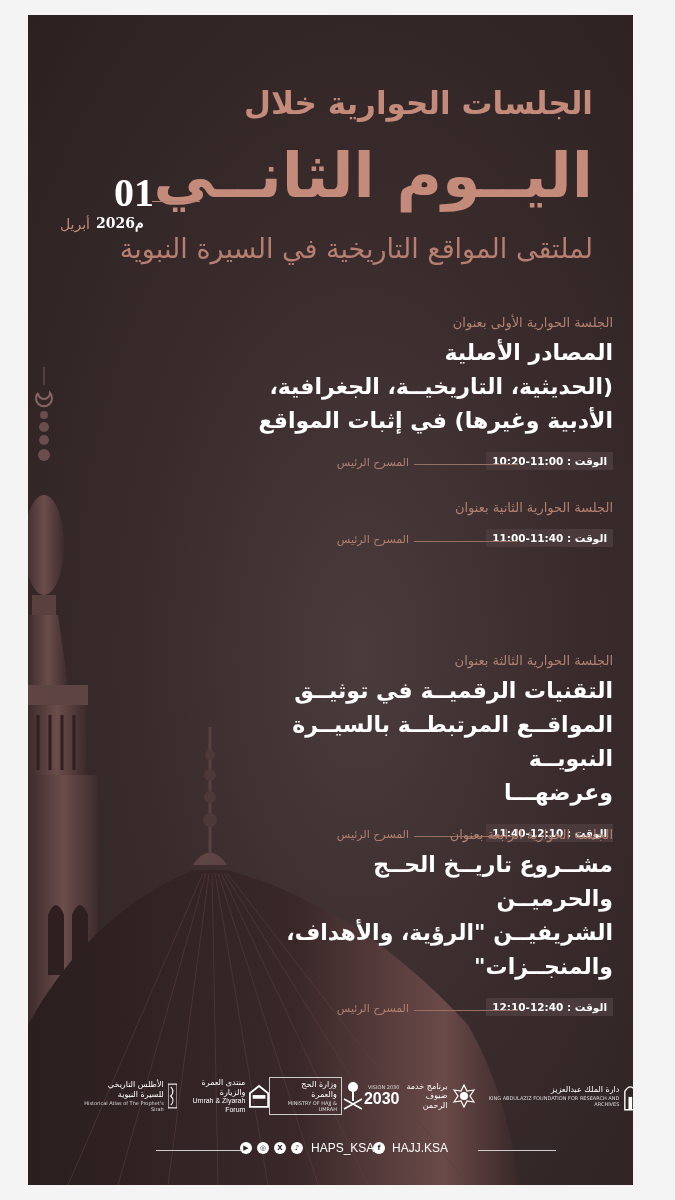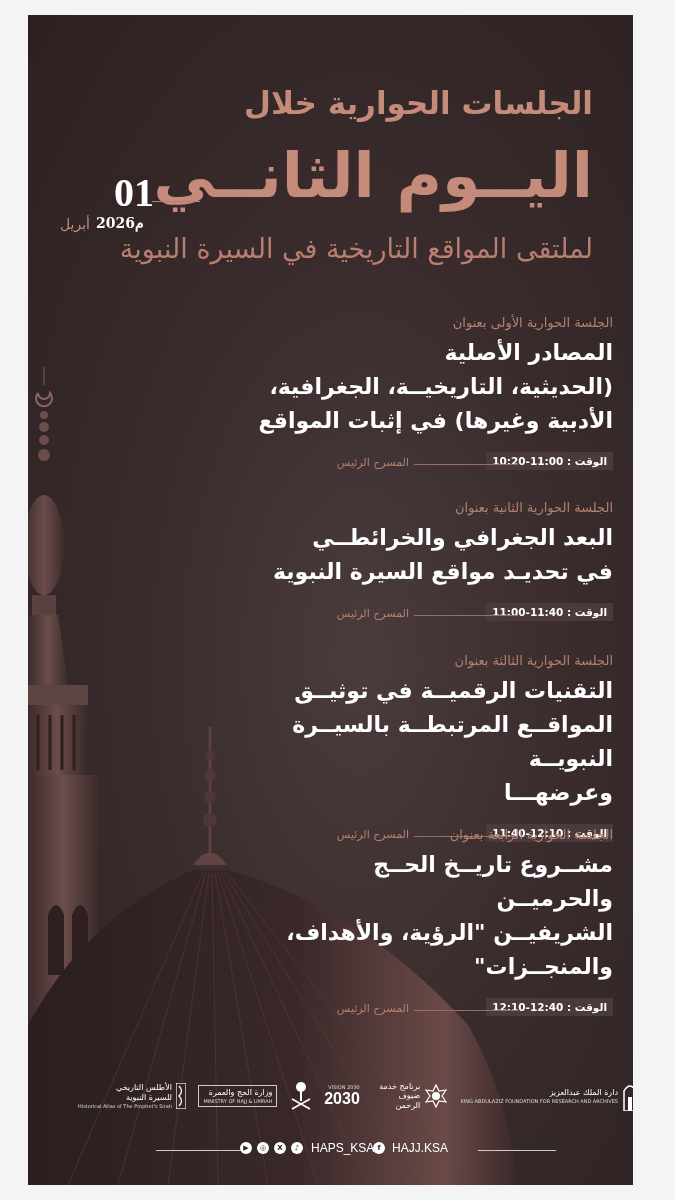--- a/index.html
+++ b/index.html
@@ -162,24 +162,20 @@
     </div>
     <div class="session-meta">
       <span class="time-box">الوقت : 11:00-10:20</span>
       <div class="meta-rule"></div>
       <span class="venue">المسرح الرئيس</span>
     </div>
   </div>
 
   <div class="session" style="top:485px">
     <div class="session-label">الجلسة الحوارية الثانية بعنوان</div>
-    <div class="session-title">
-      <div>البعد الجغرافي والخرائطــي</div>
-      <div>في تحديـد مواقع السيرة النبوية</div>
-    </div>
     <div class="session-meta">
       <span class="time-box">الوقت : 11:40-11:00</span>
       <div class="meta-rule"></div>
       <span class="venue">المسرح الرئيس</span>
     </div>
   </div>
 
   <div class="session" style="top:638px">
     <div class="session-label">الجلسة الحوارية الثالثة بعنوان</div>
     <div class="session-title">
@@ -236,20 +232,30 @@
       <svg width="22" height="30" viewBox="0 0 22 30">
           <line x1="11" y1="4" x2="11" y2="20" stroke="#fff" stroke-width="2"></line>
           <circle cx="11" cy="6" r="5" fill="#fff"></circle>
           <path d="M2 28 L20 18 M20 28 L2 18" stroke="#fff" stroke-width="1.5"></path>
         </svg>
     </div>
     <div class="logo">
       <div style="border:1px solid #ccc;padding:2px 4px;">
         <div class="logo-text">وزارة الحج والعمرة</div>
         <div class="logo-text small">MINISTRY OF HAJJ &amp; UMRAH</div>
+      </div>
+    </div>
+    <div class="logo">
+      <svg width="22" height="26" viewBox="0 0 22 26">
+          <path d="M1 25 V10 L11 2 L21 10 V25 Z" fill="none" stroke="#fff" stroke-width="2"></path>
+          <rect x="4" y="12" width="14" height="4" fill="#fff"></rect>
+        </svg>
+      <div>
+        <div class="logo-text">منتدى العمرة والزيارة</div>
+        <div class="logo-text" style="font-size:7px;font-family:'Liberation Sans',sans-serif;">Umrah &amp; Ziyarah Forum</div>
       </div>
     </div>
     <div class="logo">
       <svg width="10" height="26" viewBox="0 0 10 26">
           <rect x="0" y="0" width="10" height="26" fill="none" stroke="#fff" stroke-width="1.2"></rect>
           <path d="M3 3 Q8 8 3 13 Q8 18 3 23" fill="none" stroke="#fff" stroke-width="1.2"></path>
         </svg>
       <div>
         <div class="logo-text" style="width:70px">الأطلس التاريخي للسيرة النبوية</div>
         <div class="logo-text small">Historical Atlas of The Prophet's Sirah</div>

